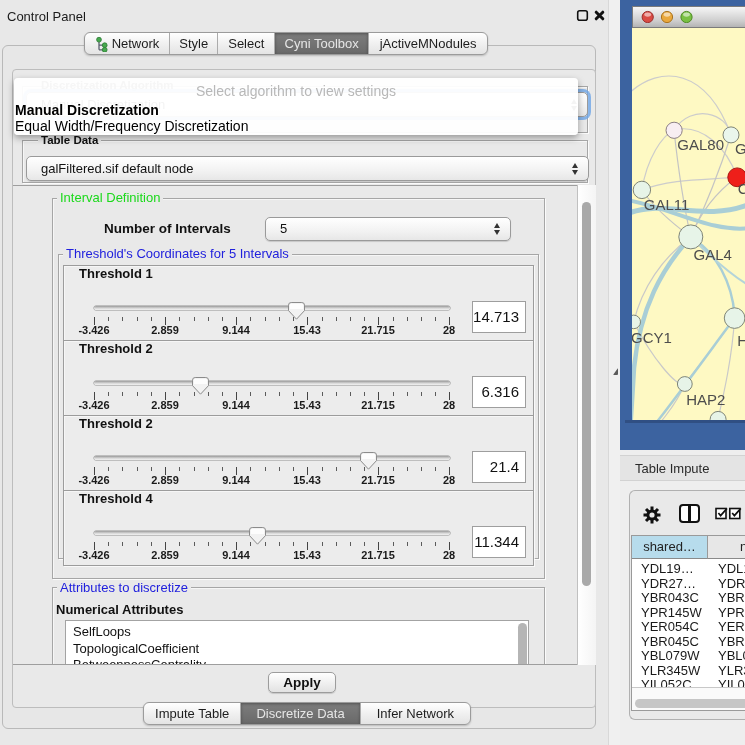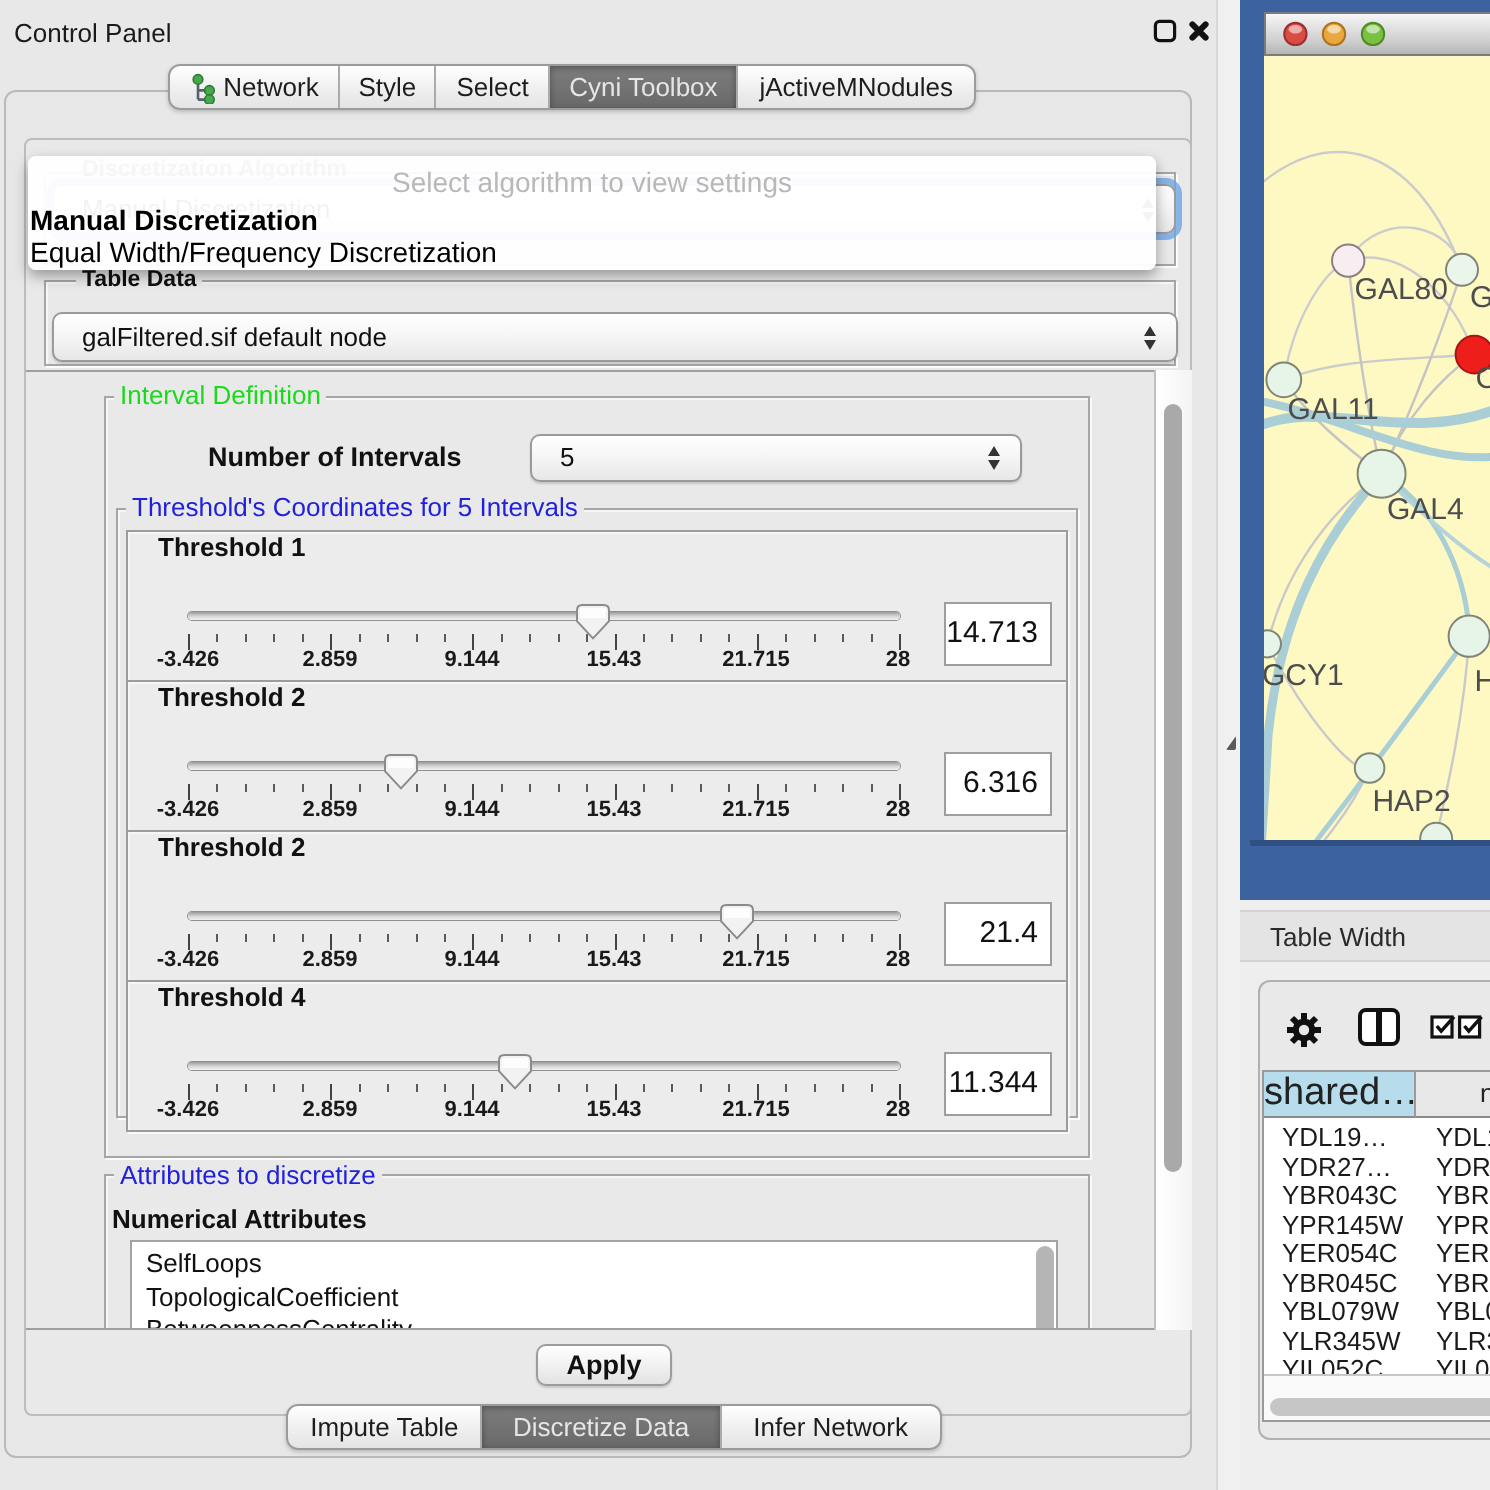--- a/index.html
+++ b/index.html
@@ -247,21 +247,21 @@
     <text x="-1" y="314.5">GCY1</text>
     <text x="105.3" y="317.5">H</text>
     <text x="54.2" y="377.3">HAP2</text>
   </g>
 </svg>
 </div>
 <div class="abs" style="left:625px;top:420px;width:120px;height:3px;background:#27406b;opacity:.55;"></div>
 
 <div class="abs" style="left:620px;top:450px;width:125px;height:295px;background:#eeeeee;"></div>
 <div class="abs" style="left:620px;top:455px;width:125px;height:26px;background:#e4e4e4;border-top:1px solid #d2d2d2;border-bottom:1px solid #d2d2d2;box-sizing:border-box;"></div>
-<div class="abs" style="left:635px;top:461px;font-size:13px;color:#2a2a2a;">Table Width</div>
+<div class="abs" style="left:635px;top:461px;font-size:13px;color:#2a2a2a;">Table Impute</div>
 
 <div class="abs" style="left:629px;top:490px;width:116px;height:230px;background:#e9e9e9;border:1px solid #b0b0b0;border-right:none;border-radius:6px 0 0 6px;box-sizing:border-box;"></div>
 
 <svg class="abs" style="left:642px;top:505px;" width="20" height="20" viewBox="0 0 20 20">
   <g fill="#111">
       <circle cx="10" cy="10" r="5.6"></circle>
   <g stroke="#111" stroke-width="3">
     <path d="M10 1.5 V18.5 M1.5 10 H18.5"></path>
     <path d="M4 4 L16 16 M16 4 L4 16"></path>
   </g>
@@ -272,21 +272,21 @@
   <div style="position:absolute;left:7.1px;top:0;width:2.6px;height:100%;background:#111;"></div>
 </div>
 <svg class="abs" style="left:715px;top:507px;" width="27" height="13" viewBox="0 0 27 13">
   <rect x="1" y="1.5" width="10" height="10" fill="#fff" stroke="#111" stroke-width="1.6"></rect>
   <path d="M3.4 6 L5.6 8.6 L12 1.4" stroke="#111" stroke-width="1.7" fill="none"></path>
   <rect x="14.8" y="1.5" width="10" height="10" fill="#fff" stroke="#111" stroke-width="1.6"></rect>
   <path d="M17.2 6 L19.4 8.6 L25.8 1.4" stroke="#111" stroke-width="1.7" fill="none"></path>
 </svg>
 
 <div class="abs" style="left:631px;top:535px;width:114px;height:176px;background:#fff;border:1px solid #9a9a9a;border-right:none;box-sizing:border-box;overflow:hidden;">
-  <div class="abs" style="left:0;top:0;width:76px;height:23px;background:#b7dcec;border-right:1px solid #9a9a9a;border-bottom:1px solid #8a8a8a;box-sizing:border-box;text-align:center;font-size:19px;color:#222;line-height:22px;">shared…</div>
+  <div class="abs" style="left:0;top:0;width:76px;height:23px;background:#b7dcec;border-right:1px solid #9a9a9a;border-bottom:1px solid #8a8a8a;box-sizing:border-box;text-align:center;font-size:13px;color:#222;line-height:22px;">shared…</div>
   <div class="abs" style="left:76px;top:0;width:38px;height:23px;background:#e7e7e7;border-bottom:1px solid #8a8a8a;box-sizing:border-box;font-size:13px;color:#222;line-height:22px;padding-left:32px;">n</div>
   <div class="abs" style="left:9px;top:26px;font-size:13px;color:#1a1a1a;line-height:14.5px;white-space:pre;">YDL19…
 YDR27…
 YBR043C
 YPR145W
 YER054C
 YBR045C
 YBL079W
 YLR345W
 YIL052C</div>

